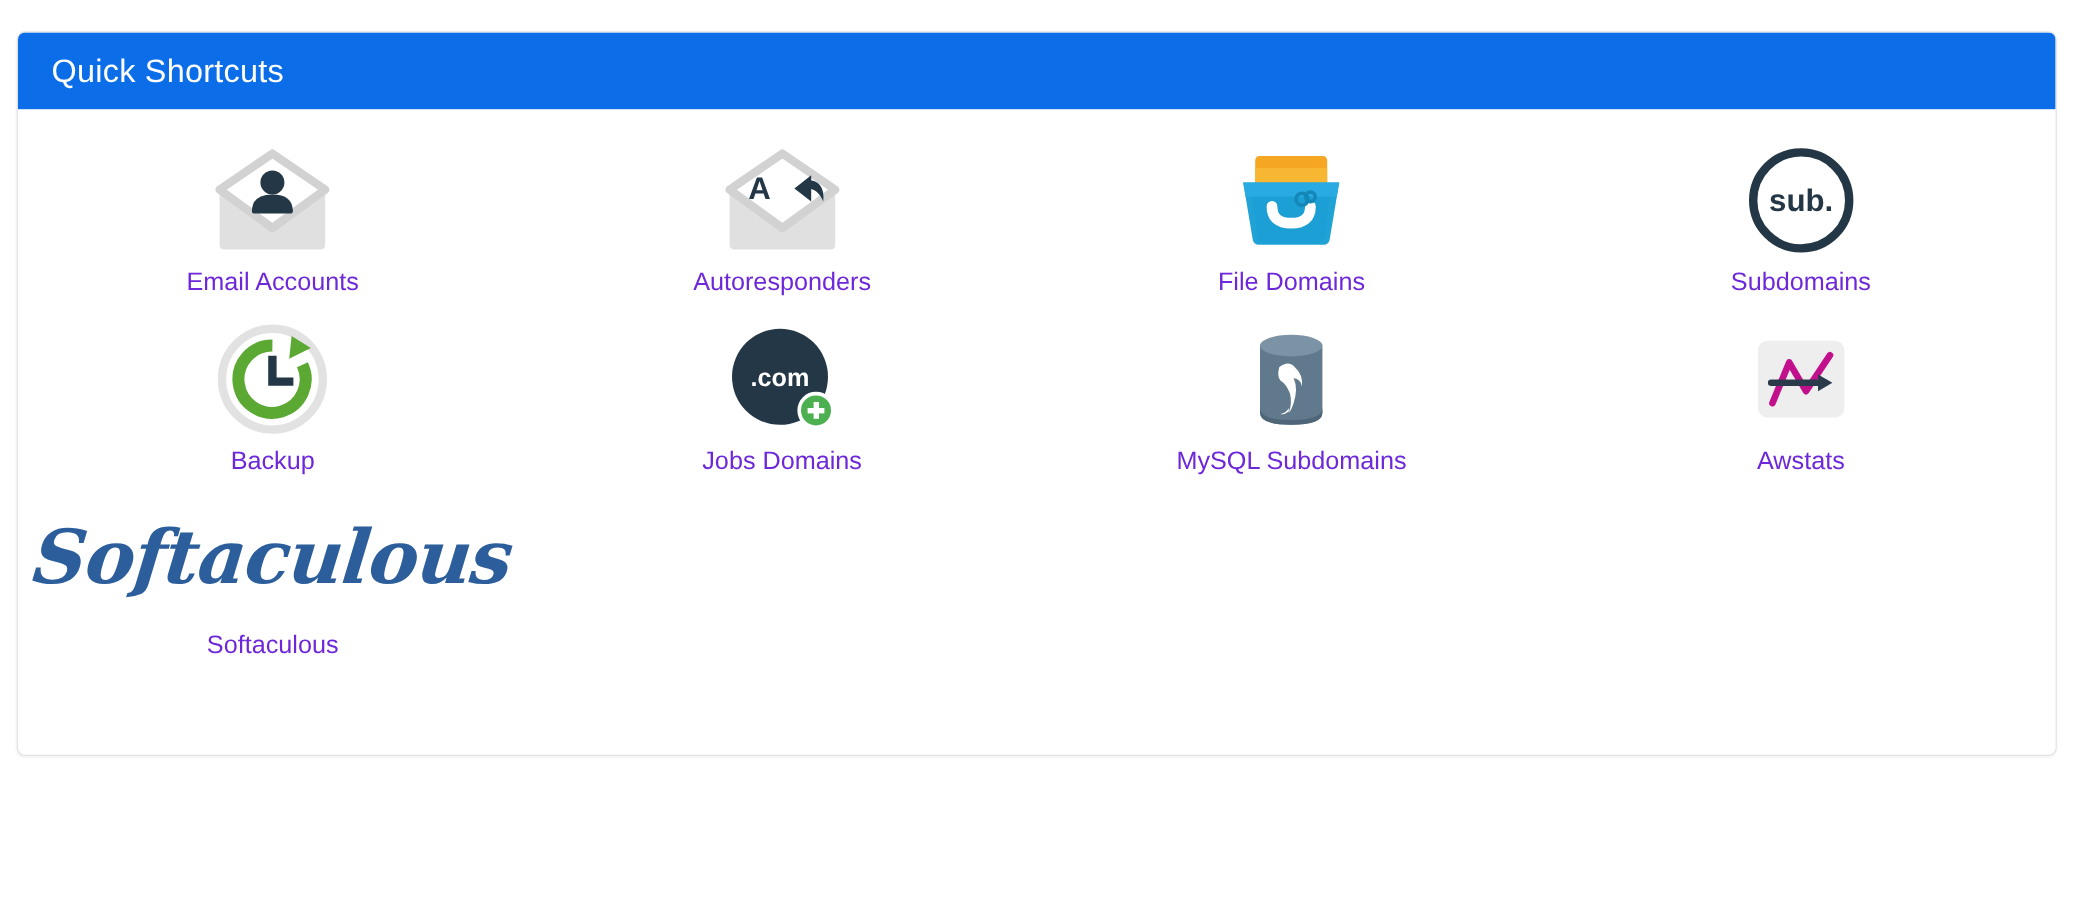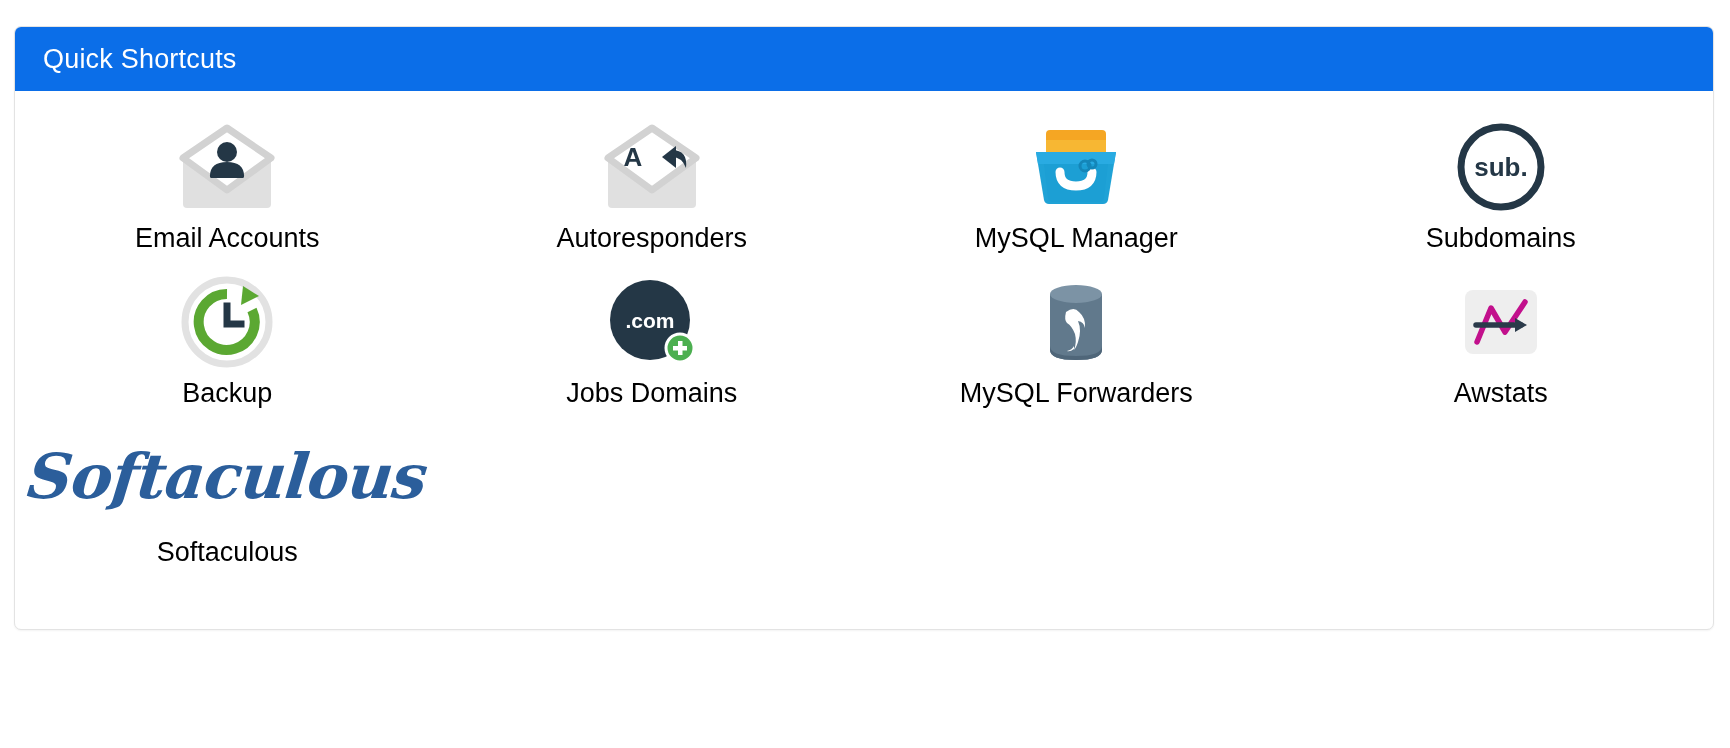--- a/index.html
+++ b/index.html
@@ -67,22 +67,22 @@
     width: 120px;
     display: flex;
     align-items: center;
     justify-content: center;
   }
   .tile-icon.wide {
     width: 360px;
   }
   .tile-label {
     margin-top: 12px;
-    color: #000000;
-    font-size: 27px;
+    color: #6d28d9;
+    font-size: 21px;
     font-family: "Liberation Sans", sans-serif;
     line-height: 1;
     white-space: nowrap;
   }
   .soft-logo-text {
     font-family: "DejaVu Serif", serif;
     font-style: italic;
     font-size: 62px;
     color: #2B5E9B;
     line-height: 0.95;
@@ -147,21 +147,21 @@
               <path d="M16 10 Q16 6 20 6 L72 6 Q76 6 76 10 L76 30 L16 30 Z" fill="#F5A623"></path>
               <rect x="16" y="16" width="60" height="16" fill="#F7B733"></rect>
               <path d="M6 28 L86 28 L78 76 Q77 80 73 80 L19 80 Q15 80 14 76 Z" fill="#1FA2D6"></path>
               <path d="M6 28 L86 28 L84 40 L8 40 Z" fill="#29ABE2"></path>
               <path d="M14 40 L78 40 L74 74 Q73 78 69 78 L23 78 Q19 78 18 74 Z" fill="#1C9FD4"></path>
               <path d="M30 48 Q30 62 46 62 Q62 62 62 48" fill="none" stroke="#ffffff" stroke-width="9" stroke-linecap="round"></path>
               <circle cx="55" cy="42" r="5" fill="none" stroke="#1486B8" stroke-width="3"></circle>
               <circle cx="62" cy="40" r="4" fill="none" stroke="#1486B8" stroke-width="3"></circle>
             </svg>
           </span>
-          <span class="tile-label">MySQL Manager</span>
+          <span class="tile-label">File Domains</span>
         </div>
 
         <div class="tile">
           <span class="tile-icon">
             <svg width="92" height="92" viewBox="0 0 92 92">
               <circle cx="46" cy="46" r="40" fill="#ffffff" stroke="#243746" stroke-width="7"></circle>
               <text x="46" y="55" font-family="'Liberation Sans', sans-serif" font-size="26" font-weight="bold" fill="#243746" text-anchor="middle">sub.</text>
             </svg>
           </span>
           <span class="tile-label">Subdomains</span>
@@ -196,21 +196,21 @@
         <div class="tile">
           <span class="tile-icon">
             <svg width="92" height="92" viewBox="0 0 92 92">
               <path d="M20 18 L20 74 Q20 84 46 84 Q72 84 72 74 L72 18 Z" fill="#61798C"></path>
               <path d="M20 70 Q20 80 46 80 Q72 80 72 70 L72 74 Q72 84 46 84 Q20 84 20 74 Z" fill="#4F6679"></path>
               <ellipse cx="46" cy="18" rx="26" ry="9" fill="#7C93A5"></ellipse>
               <path d="M36 36 Q44 30 49 36 Q56 42 55 52 Q54 46 48 45 Q52 54 48 66 Q46 72 44 74 Q47 66 45 58 Q42 50 37 47 Q34 44 36 36 Z" fill="#ffffff"></path>
               <path d="M44 73 Q40 76 37 75 Q42 74 44 70 Z" fill="#ffffff"></path>
             </svg>
           </span>
-          <span class="tile-label">MySQL Forwarders</span>
+          <span class="tile-label">MySQL Subdomains</span>
         </div>
 
 
         <div class="tile">
           <span class="tile-icon">
             <svg width="88" height="88" viewBox="0 0 88 88">
               <rect x="8" y="12" width="72" height="64" rx="8" fill="#eeeeee"></rect>
               <path d="M20 64 L34 30 L48 54 L68 24" fill="none" stroke="#C2108C" stroke-width="5.5" stroke-linejoin="round" stroke-linecap="round"></path>
               <path d="M19 47 L64 47" fill="none" stroke="#2B3A4A" stroke-width="5.5" stroke-linecap="round"></path>
               <path d="M58 40 L70 47 L58 54 Z" fill="#2B3A4A"></path>

